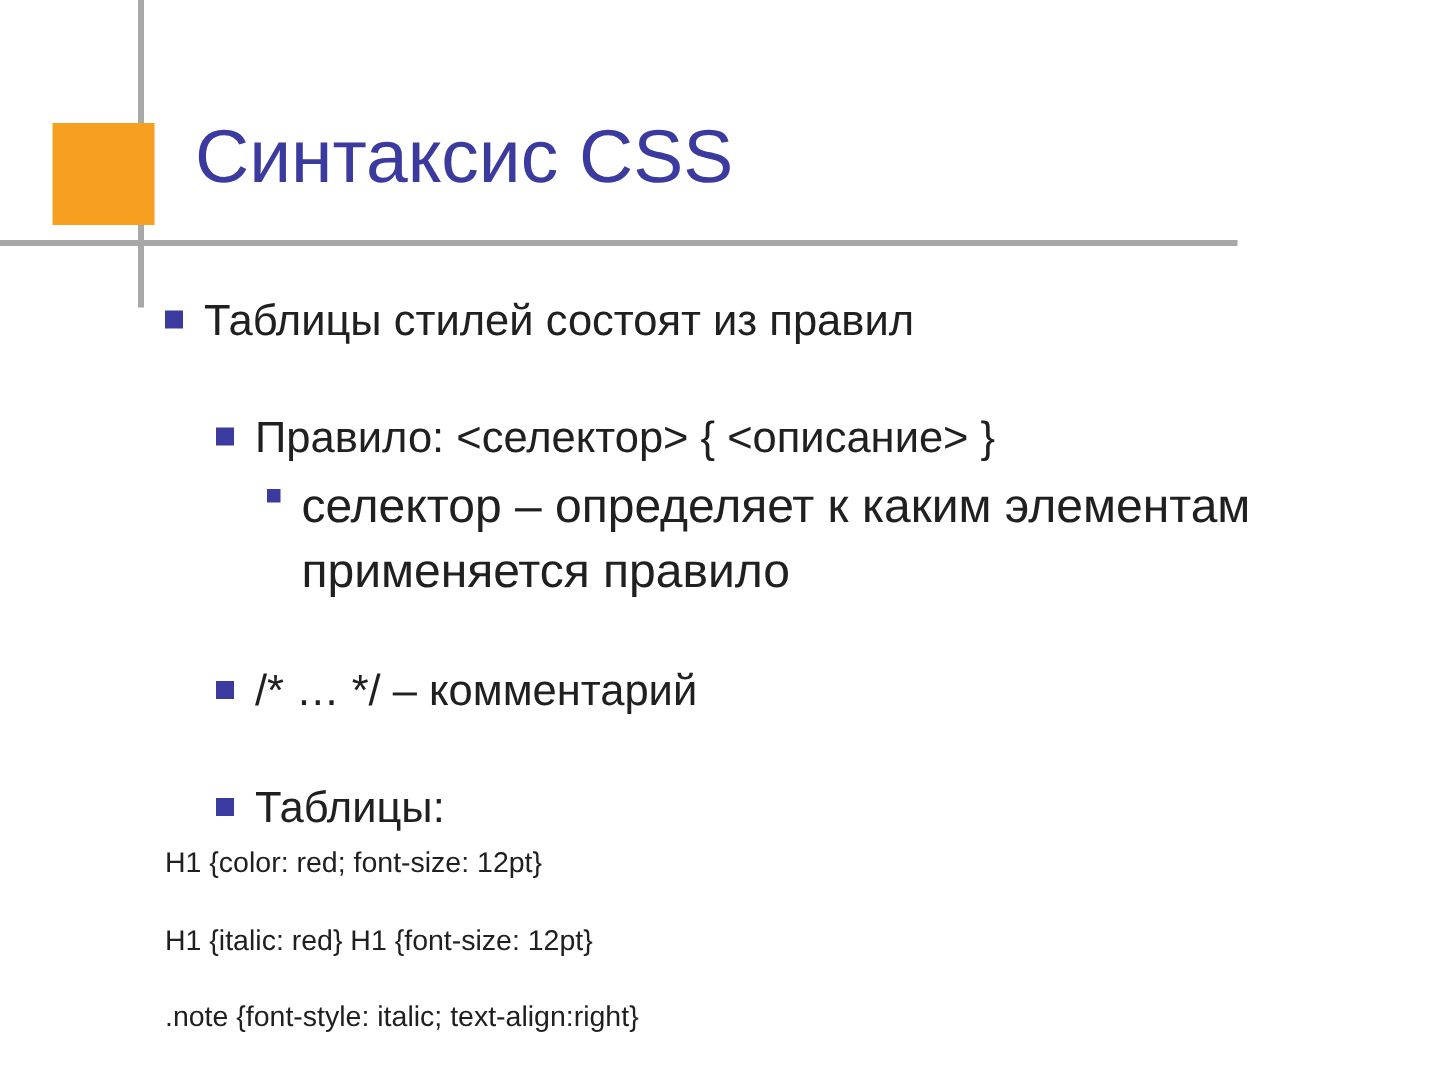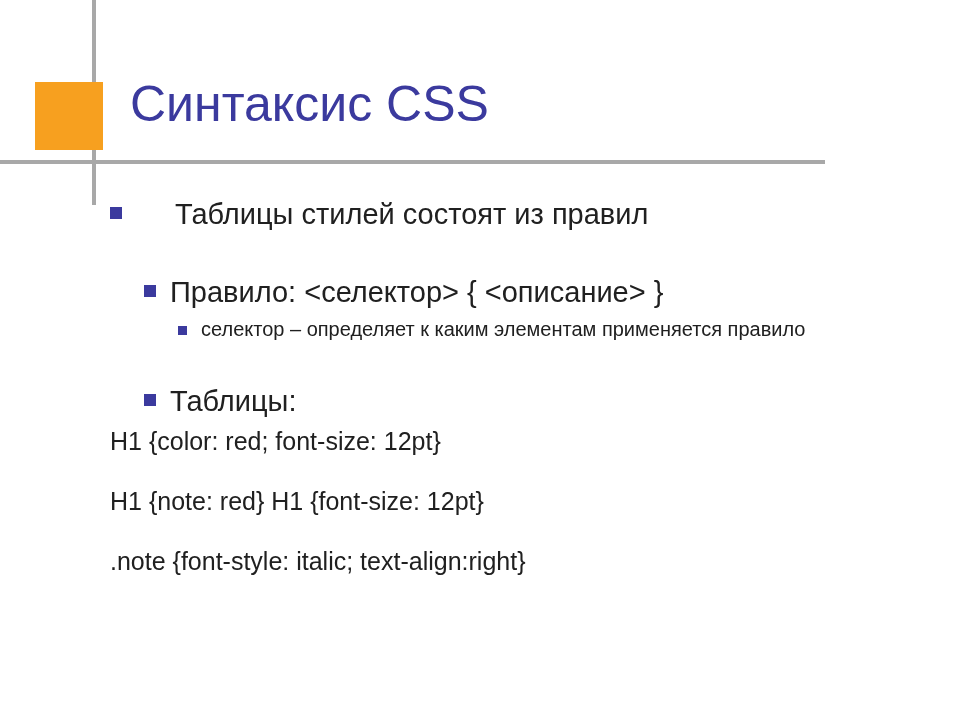--- a/index.html
+++ b/index.html
@@ -78,30 +78,30 @@
     margin-top: 12px;
     margin-right: 14px;
     flex-shrink: 0;
   }
   .bullet.small {
     width: 9px;
     height: 9px;
     margin-top: 10px;
   }
 
-  .lvl0 { margin-left: 0; font-size: 29px; gap: 39px; }
+  .lvl0 { margin-left: 0; font-size: 29px; }
   .lvl1 { margin-left: 34px; font-size: 29px; margin-top: 39px; }
-  .lvl2 { margin-left: 68px; font-size: 20px; }
+  .lvl2 { margin-left: 68px; font-size: 32px; }
 
   .txt { display: inline; }
 
   .example {
     margin-top: 2px;
     margin-bottom: 26px;
-    font-size: 25px;
+    font-size: 19px;
   }
   .example:last-child { margin-bottom: 16px; }
 </style>
 </head>
 <body>
 
 <div class="slide">
 
   <div class="deco-vert"></div>
   <div class="deco-horz"></div>
@@ -120,24 +120,28 @@
       <span class="bullet"></span>
       <span class="txt">Правило: &lt;селектор&gt; { &lt;описание&gt; }</span>
     </div>
 
     <div class="item lvl2">
       <span class="bullet small"></span>
       <span class="txt">селектор – определяет к каким элементам применяется правило</span>
     </div>
 
 
+    <div class="item lvl1">
+      <span class="bullet"></span>
+      <span class="txt">/* … */ – комментарий</span>
+    </div>
 
     <div class="item lvl1">
       <span class="bullet"></span>
       <span class="txt">Таблицы:</span>
     </div>
 
     <div class="example lvl0">H1 {color: red; font-size: 12pt}</div>
-    <div class="example lvl0">H1 {note: red} H1 {font-size: 12pt}</div>
+    <div class="example lvl0">H1 {italic: red} H1 {font-size: 12pt}</div>
     <div class="example lvl0">.note {font-style: italic; text-align:right}</div>
 
   </div>
 </div>
 
 </body></html>

